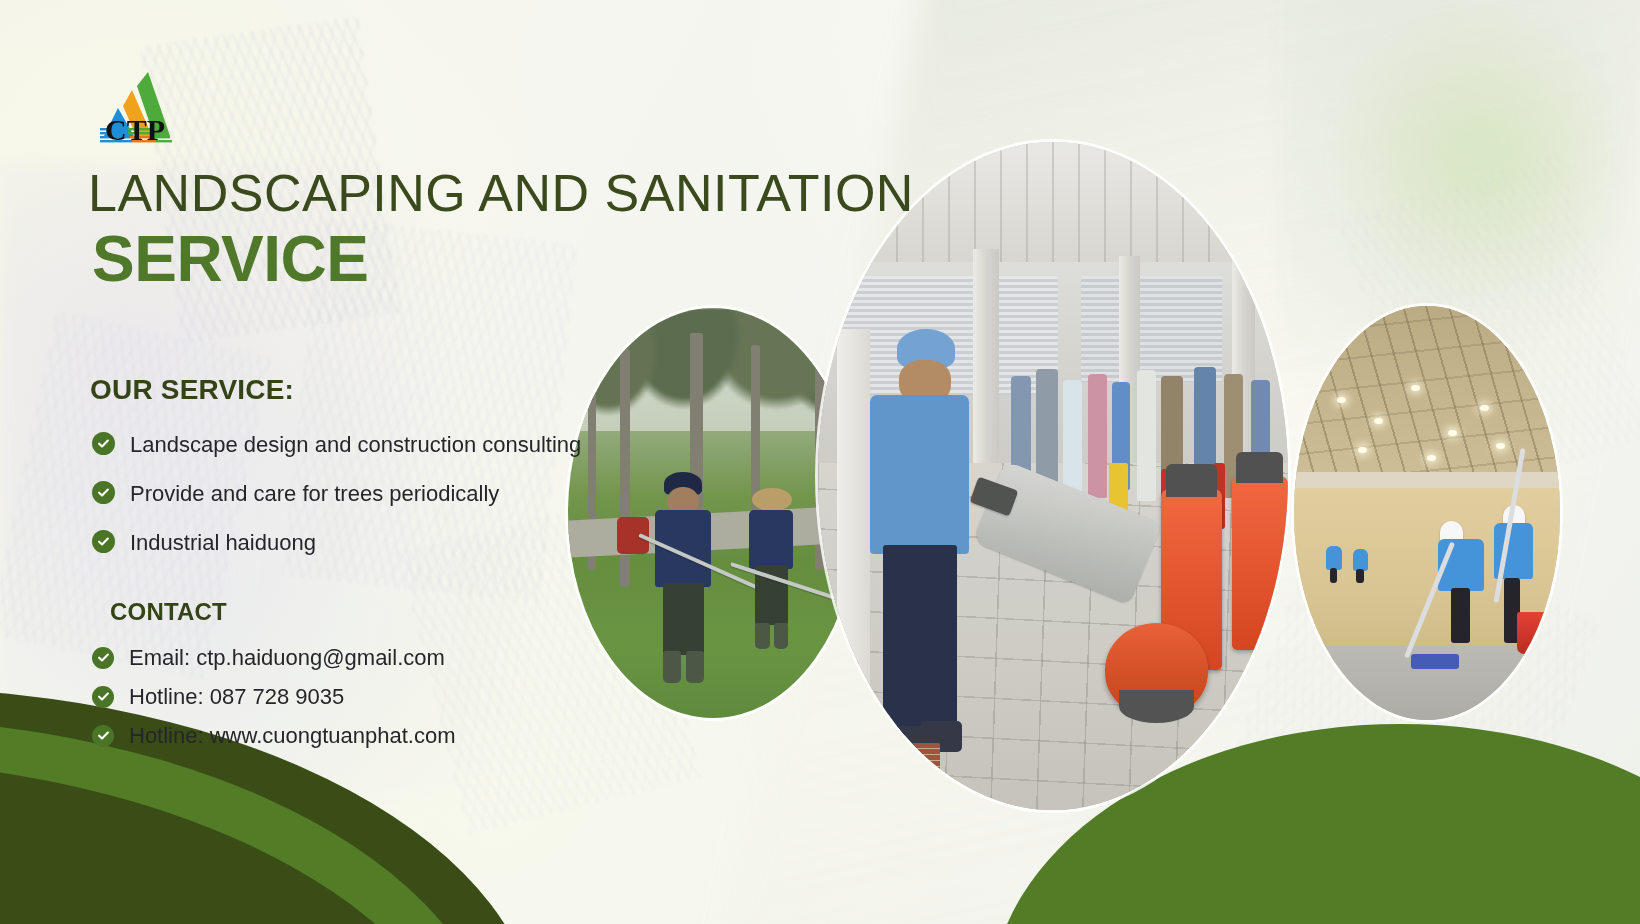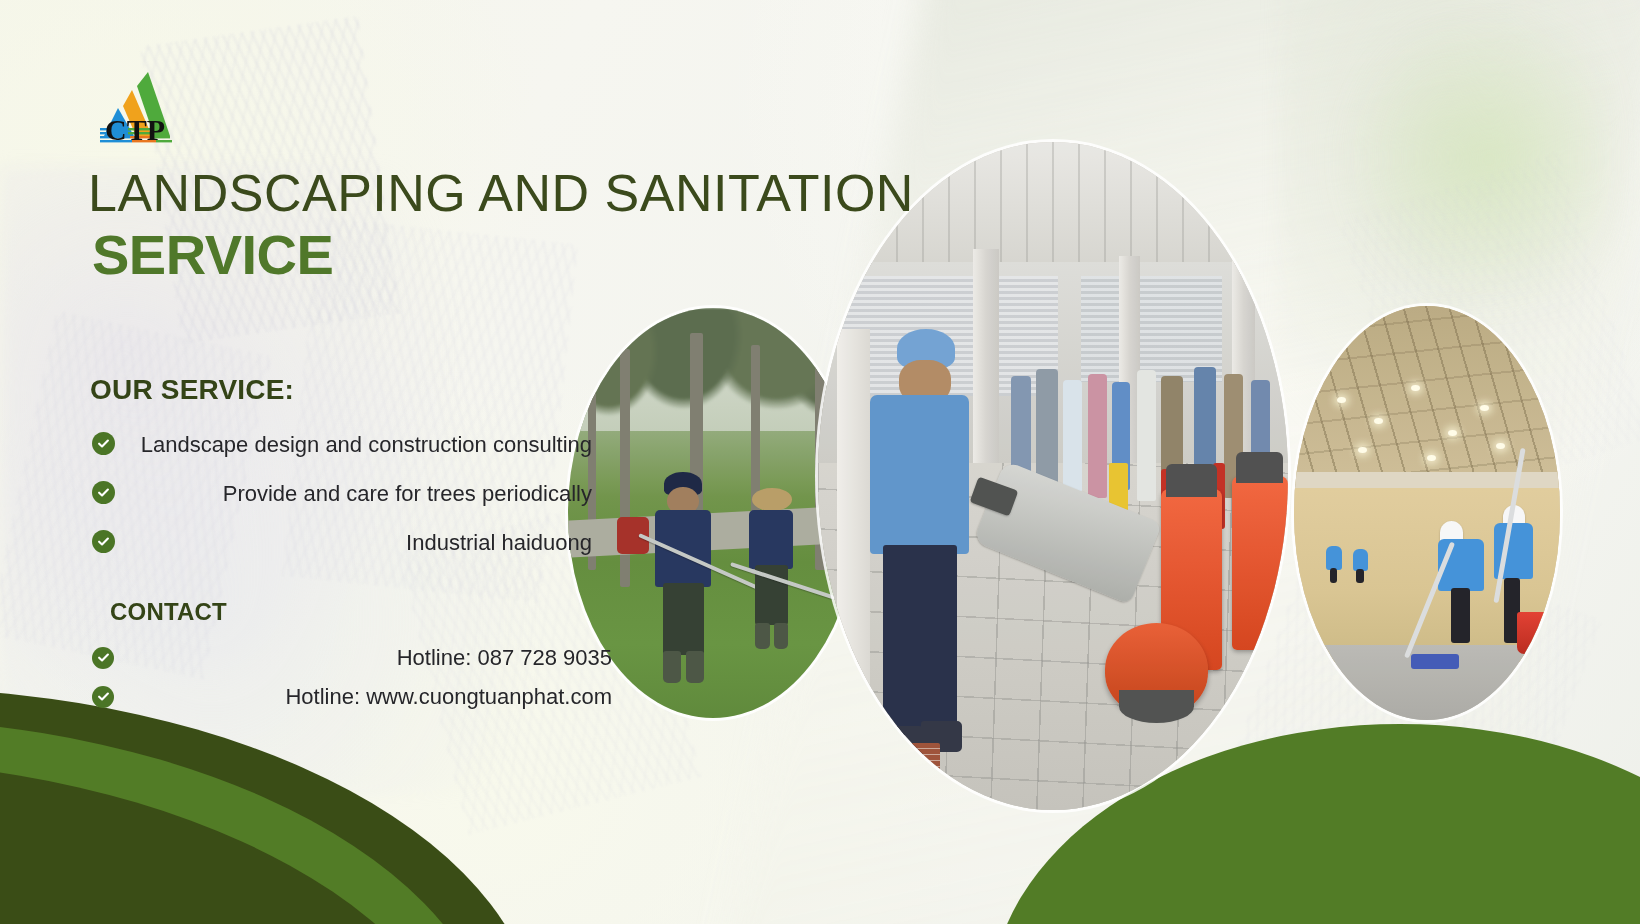--- a/index.html
+++ b/index.html
@@ -110,34 +110,34 @@
   }
 
   .head-line-1 {
     position:absolute; left:88px; top:163px;
     font-size:52px; font-weight:400; letter-spacing:.5px;
     color:#3b4a1c; white-space:nowrap;
     font-family:"Liberation Sans", sans-serif;
   }
   .head-line-2 {
     position:absolute; left:92px; top:222px;
-    font-size:56px; font-weight:700; letter-spacing:-.5px;
+    font-size:64px; font-weight:700; letter-spacing:-.5px;
     color:#50782a;
     font-family:"Liberation Sans", sans-serif;
     text-align:center;
   }
 
   .section-title {
     position:absolute; left:90px; top:374px;
     font-size:28px; font-weight:700; letter-spacing:.2px;
     color:#344417;
   }
 
   .list { position:absolute; left:92px; top:428px; width:500px; }
-  .list-item { display:flex; align-items:flex-start; gap:22px; margin-bottom:14px;justify-content:space-between; }
+  .list-item { display:flex; align-items:flex-start; gap:15px; margin-bottom:14px; }
   .list-item .txt { font-size:22px; color:#26262a; line-height:1.58; font-weight:400; }
 
   .check {
     flex:none; width:23px; height:23px; margin-top:4px;
     border-radius:50%; background:#4b7526;
     display:flex; align-items:center; justify-content:center;
   }
   .check svg { width:13px; height:13px; display:block; }
 
   .contact-title {
@@ -490,20 +490,28 @@
 
     <div class="contact-title">CONTACT</div>
 
     <div class="contact-list">
       <div class="list-item">
         <span class="check">
           <svg viewBox="0 0 16 16">
               <path d="M2.6 8.3 L6.2 11.7 L13.4 4.4" stroke="#fff" stroke-width="2.6" fill="none" stroke-linecap="round" stroke-linejoin="round"></path>
             </svg>
         </span>
+        <span class="txt">Email: ctp.haiduong@gmail.com</span>
+      </div>
+      <div class="list-item">
+        <span class="check">
+          <svg viewBox="0 0 16 16">
+              <path d="M2.6 8.3 L6.2 11.7 L13.4 4.4" stroke="#fff" stroke-width="2.6" fill="none" stroke-linecap="round" stroke-linejoin="round"></path>
+            </svg>
+        </span>
         <span class="txt">Hotline:  087 728 9035</span>
       </div>
       <div class="list-item">
         <span class="check">
           <svg viewBox="0 0 16 16">
               <path d="M2.6 8.3 L6.2 11.7 L13.4 4.4" stroke="#fff" stroke-width="2.6" fill="none" stroke-linecap="round" stroke-linejoin="round"></path>
             </svg>
         </span>
         <span class="txt">Hotline: www.cuongtuanphat.com</span>
       </div>

